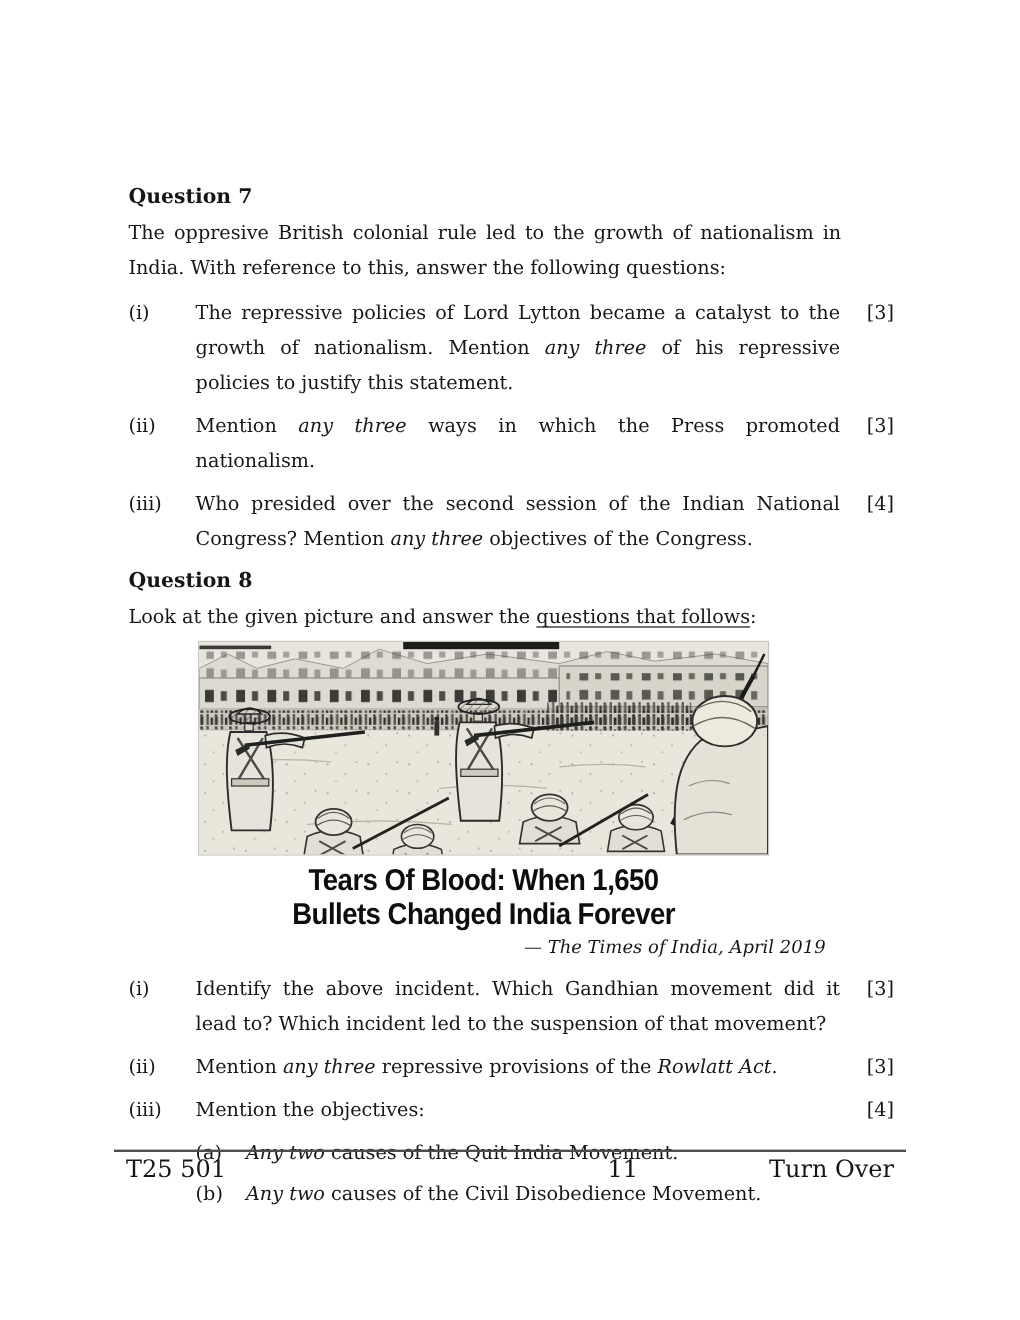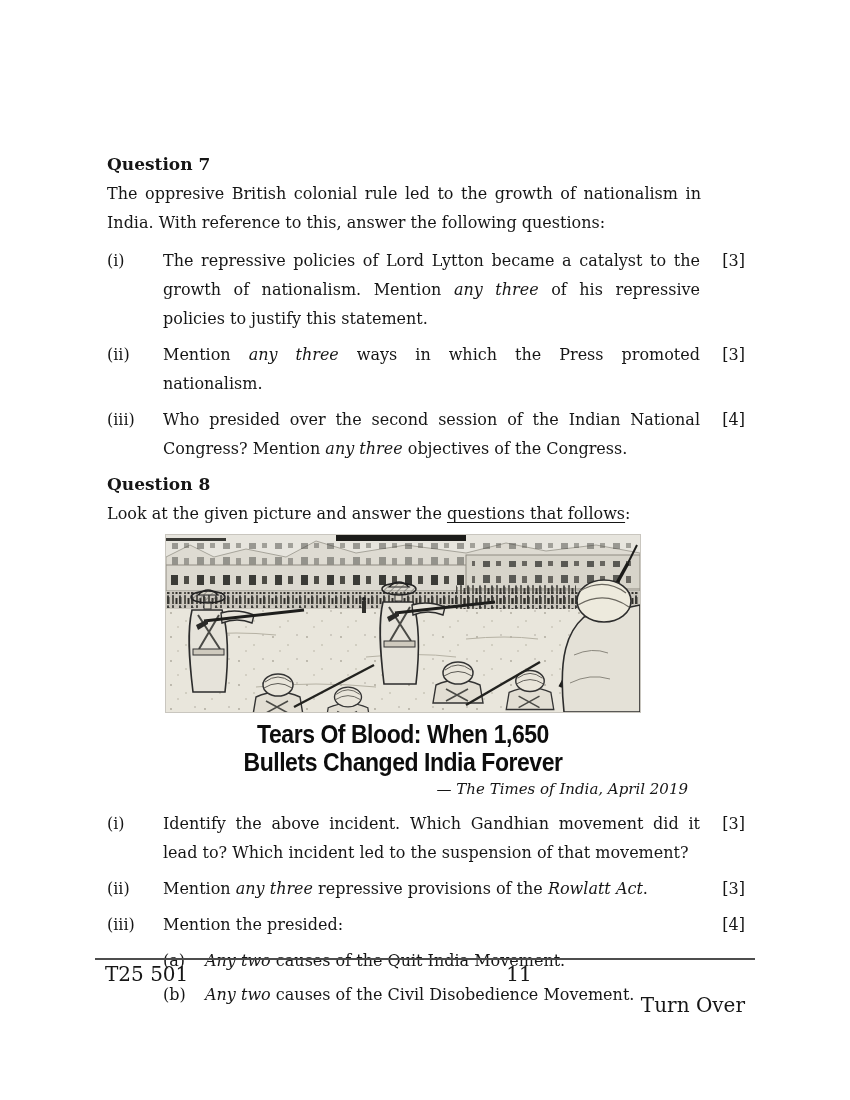--- a/index.html
+++ b/index.html
@@ -25,21 +25,21 @@
   }
   .attribution{margin-top:3px;text-align:right;font-style:italic;font-size:15px;
     line-height:20px;padding-right:0;width:581px;}
   .q8items{margin-top:10px;}
   .subitem{display:grid;grid-template-columns:56px 42px 1fr;line-height:29px;margin:0 0 5px 0;}
   .mt28{}
   .footer-rule{position:absolute;left:95px;top:958px;width:660px;height:2px;background:#4d4d4d;}
   .footer-row{position:absolute;left:105px;top:962px;width:640px;display:flex;align-items:flex-start;font-size:20px;}
   .footer-row .fl{flex:1;text-align:left;}
   .footer-row .fc{flex:1;text-align:right;}
-  .footer-row .fr{flex:1;text-align:right;margin-top:31px;}
+  .footer-row .fr{flex:1;text-align:right;}
 </style>
 </head>
 <body>
 
 <div class="page">
   <div class="content">
 
     <div>
       <div class="qtitle">Question 7</div>
       <p class="intro">The oppresive British colonial rule led to the growth of nationalism in India.  With reference to this, answer the following questions:</p>
@@ -166,21 +166,21 @@
           <span class="txt"><span>Identify the above incident.  Which Gandhian movement did it lead to?  Which incident led to the suspension of that movement?</span></span>
           <span class="marks">[3]</span>
         </div>
         <div class="qitem">
           <span class="num">(ii)</span>
           <span class="txt"><span>Mention </span><span class="em">any three</span><span> repressive provisions of the </span><span class="em">Rowlatt Act</span><span>.</span></span>
           <span class="marks">[3]</span>
         </div>
         <div class="qitem">
           <span class="num">(iii)</span>
-          <span class="txt"><span>Mention the presided:</span></span>
+          <span class="txt"><span>Mention the objectives:</span></span>
           <span class="marks">[4]</span>
         </div>
 
         <div class="subitem">
           <span></span>
           <span class="num">(a)</span>
           <span class="txt"><span class="em">Any two</span><span> causes of the Quit India Movement.</span></span>
         </div>
         <div class="subitem">
           <span></span>

